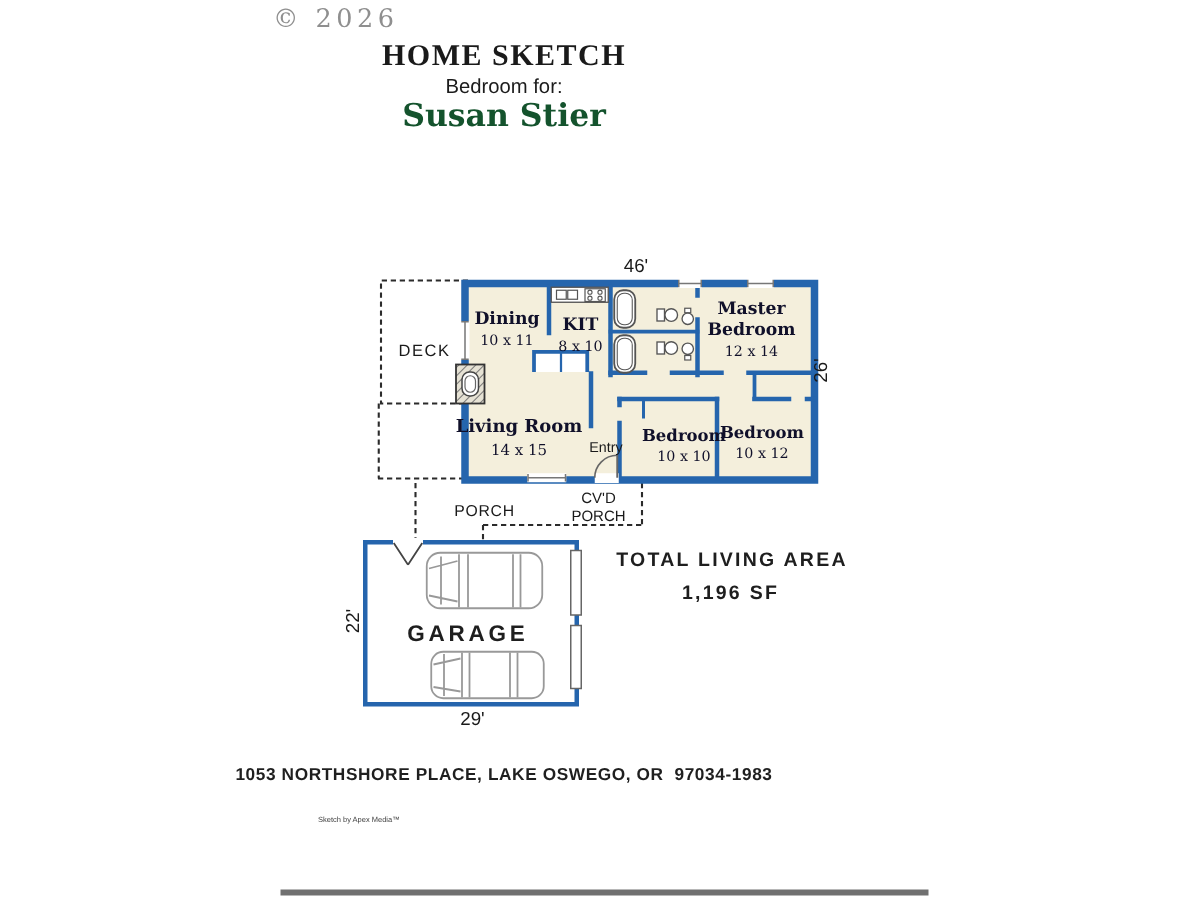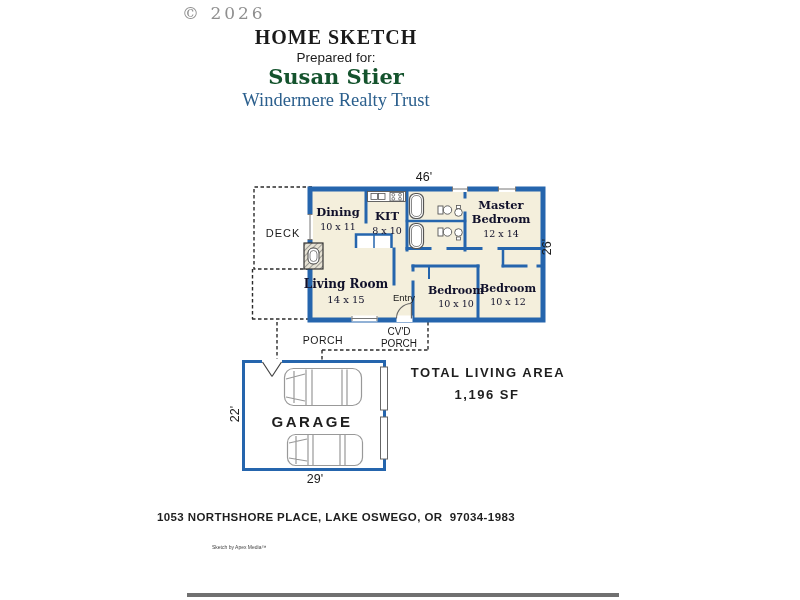--- a/index.html
+++ b/index.html
@@ -35,23 +35,22 @@
   .dash{stroke:#2b2b2b;stroke-width:1.4;fill:none;stroke-dasharray:3.5 2.5;}
   .car{stroke:#999;stroke-width:1.2;fill:none;}
 </style>
 </head>
 <body>
 
 <div class="page">
 
   <div class="abs copyright">© 2026</div>
   <div class="abs center title">HOME SKETCH</div>
-  <div class="abs center prepared">Prepared for:</div>
+  <div class="abs center prepared">Bedroom for:</div>
   <div class="abs center client">Susan Stier</div>
-  <div class="abs center company">Windermere Realty Trust</div>
 
   <svg class="abs" style="left:0;top:0" width="800" height="600" viewBox="0 0 800 600">
     <defs>
       <pattern id="hatch" width="4" height="4" patternTransform="rotate(45)" patternUnits="userSpaceOnUse">
         <rect width="4" height="4" fill="#e6e2d4"></rect>
         <line x1="0" y1="0" x2="0" y2="4" stroke="#6b6b6b" stroke-width="1.2"></line>
       </pattern>
     </defs>
 
     <g>

